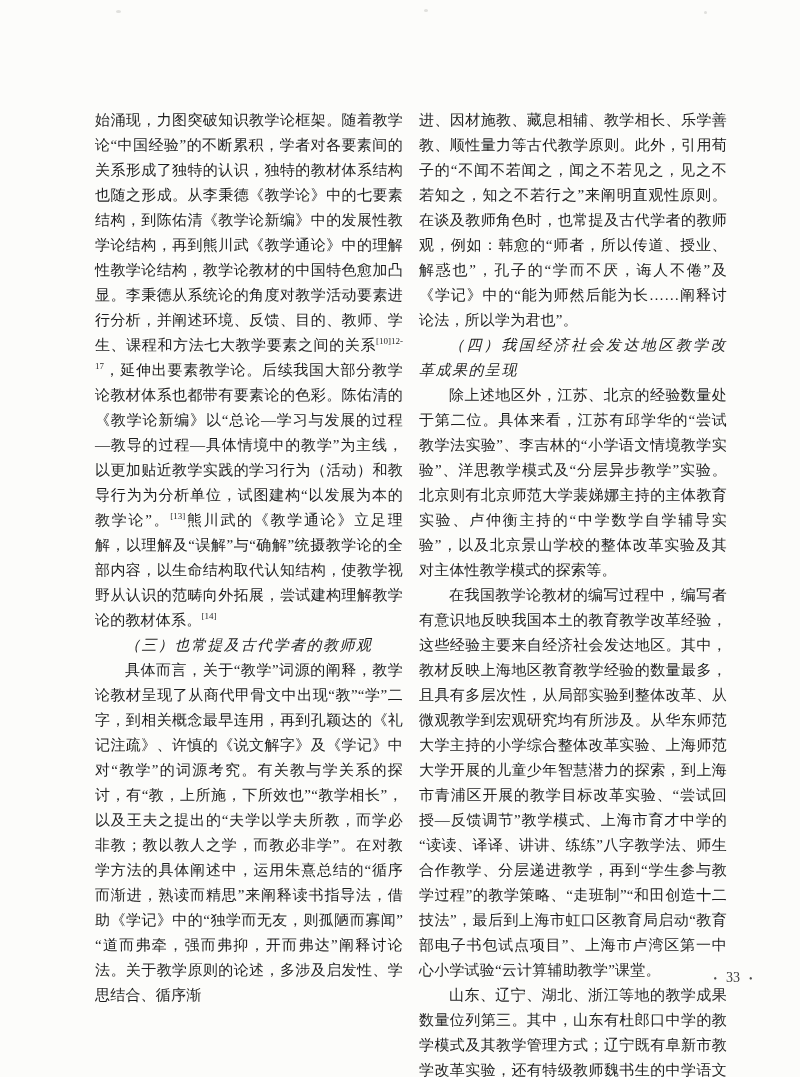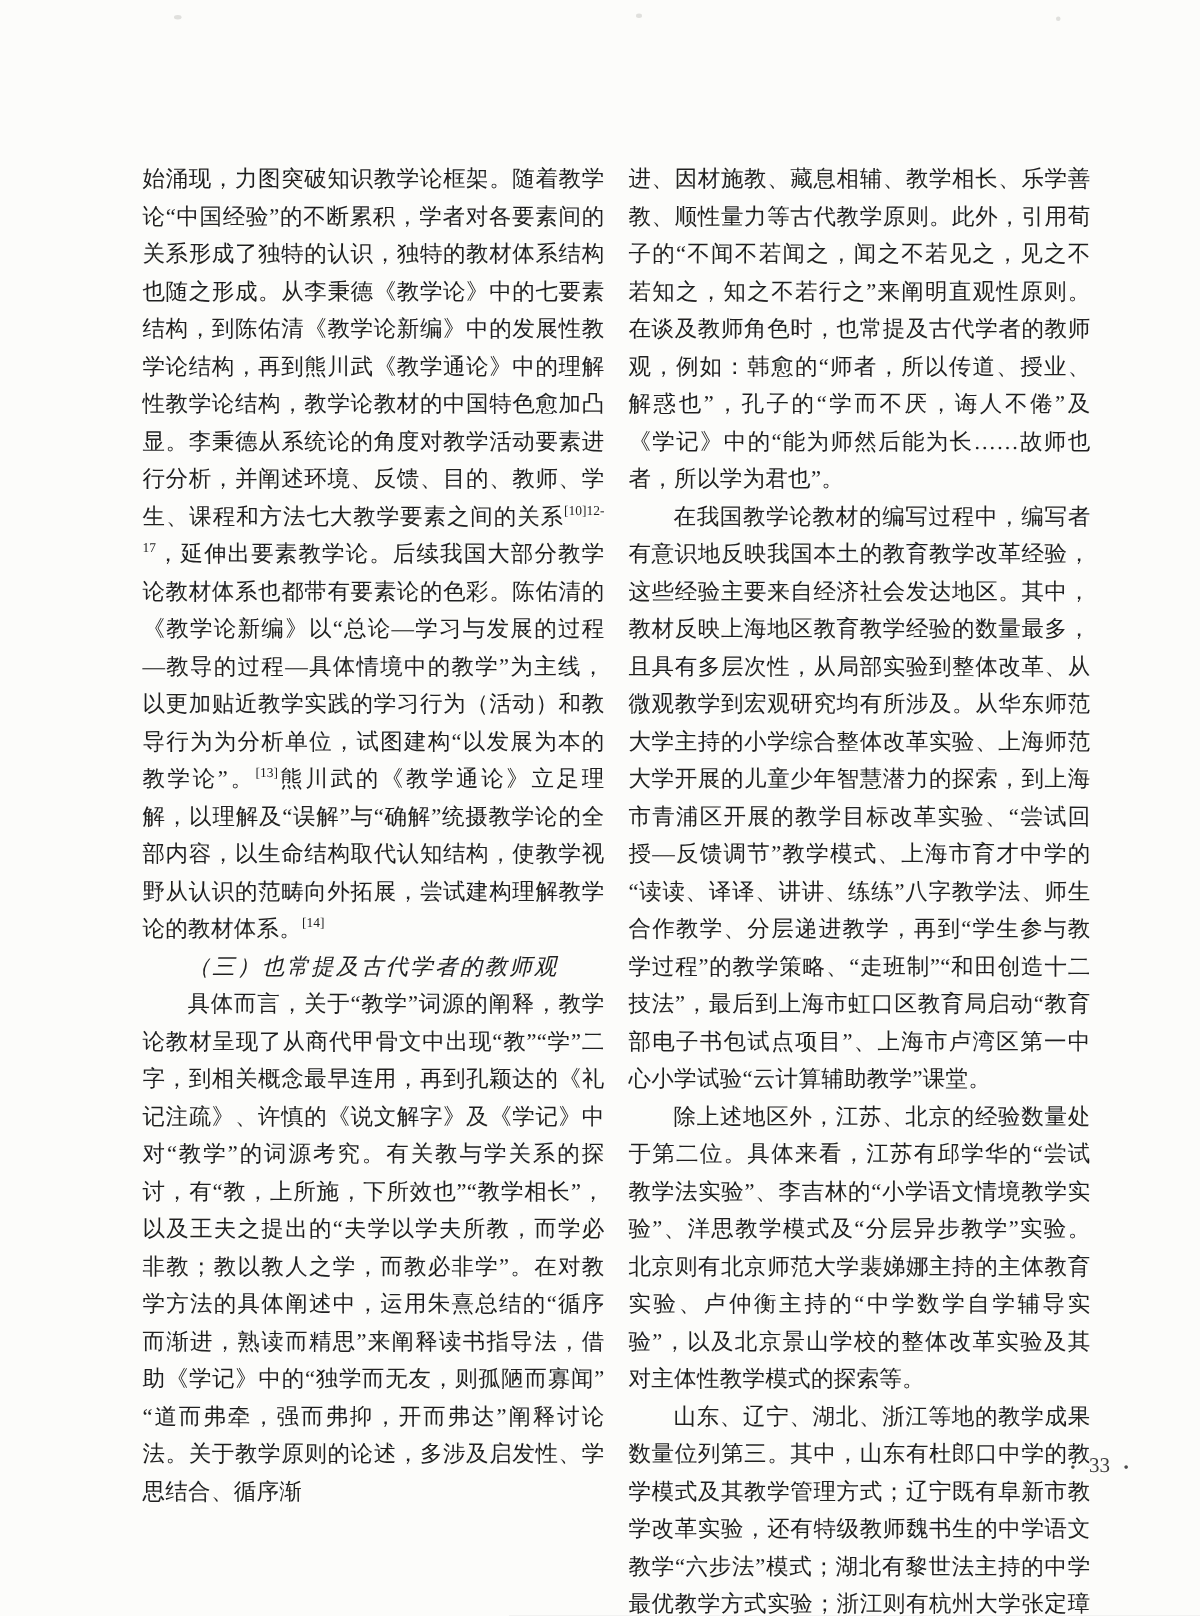--- a/index.html
+++ b/index.html
@@ -85,23 +85,24 @@
   <span class="scan-speck speck-2"></span>
   <span class="scan-speck speck-3"></span>
 
   <div class="content">
     <div class="column" id="left-column">
         <p class="continuation">始涌现，力图突破知识教学论框架。随着教学论“中国经验”的不断累积，学者对各要素间的关系形成了独特的认识，独特的教材体系结构也随之形成。从李秉德《教学论》中的七要素结构，到陈佑清《教学论新编》中的发展性教学论结构，再到熊川武《教学通论》中的理解性教学论结构，教学论教材的中国特色愈加凸显。李秉德从系统论的角度对教学活动要素进行分析，并阐述环境、反馈、目的、教师、学生、课程和方法七大教学要素之间的关系<sup class="fnref">[10]12-17</sup>，延伸出要素教学论。后续我国大部分教学论教材体系也都带有要素论的色彩。陈佑清的《教学论新编》以“总论—学习与发展的过程—教导的过程—具体情境中的教学”为主线，以更加贴近教学实践的学习行为（活动）和教导行为为分析单位，试图建构“以发展为本的教学论”。<sup class="fnref">[13]</sup>熊川武的《教学通论》立足理解，以理解及“误解”与“确解”统摄教学论的全部内容，以生命结构取代认知结构，使教学视野从认识的范畴向外拓展，尝试建构理解教学论的教材体系。<sup class="fnref">[14]</sup></p>
         <p class="heading">（三）也常提及古代学者的教师观</p>
         <p>具体而言，关于“教学”词源的阐释，教学论教材呈现了从商代甲骨文中出现“教”“学”二字，到相关概念最早连用，再到孔颖达的《礼记注疏》、许慎的《说文解字》及《学记》中对“教学”的词源考究。有关教与学关系的探讨，有“教，上所施，下所效也”“教学相长”，以及王夫之提出的“夫学以学夫所教，而学必非教；教以教人之学，而教必非学”。在对教学方法的具体阐述中，运用朱熹总结的“循序而渐进，熟读而精思”来阐释读书指导法，借助《学记》中的“独学而无友，则孤陋而寡闻”“道而弗牵，强而弗抑，开而弗达”阐释讨论法。关于教学原则的论述，多涉及启发性、学思结合、循序渐</p>
       </div>
     <div class="column" id="right-column">
-        <p class="continuation">进、因材施教、藏息相辅、教学相长、乐学善教、顺性量力等古代教学原则。此外，引用荀子的“不闻不若闻之，闻之不若见之，见之不若知之，知之不若行之”来阐明直观性原则。在谈及教师角色时，也常提及古代学者的教师观，例如：韩愈的“师者，所以传道、授业、解惑也”，孔子的“学而不厌，诲人不倦”及《学记》中的“能为师然后能为长……故师也者，所以学为君也”。</p>
+        <p class="continuation">进、因材施教、藏息相辅、教学相长、乐学善教、顺性量力等古代教学原则。此外，引用荀子的“不闻不若闻之，闻之不若见之，见之不若知之，知之不若行之”来阐明直观性原则。在谈及教师角色时，也常提及古代学者的教师观，例如：韩愈的“师者，所以传道、授业、解惑也”，孔子的“学而不厌，诲人不倦”及《学记》中的“能为师然后能为长……阐释讨论法，所以学为君也”。</p>
+        <p class="heading">（四）我国经济社会发达地区教学改革成果的呈现</p>
+        <p>除上述地区外，江苏、北京的经验数量处于第二位。具体来看，江苏有邱学华的“尝试教学法实验”、李吉林的“小学语文情境教学实验”、洋思教学模式及“分层异步教学”实验。北京则有北京师范大学裴娣娜主持的主体教育实验、卢仲衡主持的“中学数学自学辅导实验”，以及北京景山学校的整体改革实验及其对主体性教学模式的探索等。</p>
         <p>在我国教学论教材的编写过程中，编写者有意识地反映我国本土的教育教学改革经验，这些经验主要来自经济社会发达地区。其中，教材反映上海地区教育教学经验的数量最多，且具有多层次性，从局部实验到整体改革、从微观教学到宏观研究均有所涉及。从华东师范大学主持的小学综合整体改革实验、上海师范大学开展的儿童少年智慧潜力的探索，到上海市青浦区开展的教学目标改革实验、“尝试回授—反馈调节”教学模式、上海市育才中学的“读读、译译、讲讲、练练”八字教学法、师生合作教学、分层递进教学，再到“学生参与教学过程”的教学策略、“走班制”“和田创造十二技法”，最后到上海市虹口区教育局启动“教育部电子书包试点项目”、上海市卢湾区第一中心小学试验“云计算辅助教学”课堂。</p>
-        <p>除上述地区外，江苏、北京的经验数量处于第二位。具体来看，江苏有邱学华的“尝试教学法实验”、李吉林的“小学语文情境教学实验”、洋思教学模式及“分层异步教学”实验。北京则有北京师范大学裴娣娜主持的主体教育实验、卢仲衡主持的“中学数学自学辅导实验”，以及北京景山学校的整体改革实验及其对主体性教学模式的探索等。</p>
         <p>山东、辽宁、湖北、浙江等地的教学成果数量位列第三。其中，山东有杜郎口中学的教学模式及其教学管理方式；辽宁既有阜新市教学改革实验，还有特级教师魏书生的中学语文教学“六步法”模式；湖北有黎世法主持的中学最优教学方式实验；浙江则有杭州大学张定璋主持的“三自能力教育实验”，以及杭州市天长小学、杭州大学教育系主持的课堂教学和课外活动的整体综</p>
       </div>
   </div>
 
   <div class="page-number">
     <span class="bullet">•</span>
     <span class="num">33</span>
     <span class="bullet">•</span>
   </div>
 </div>

